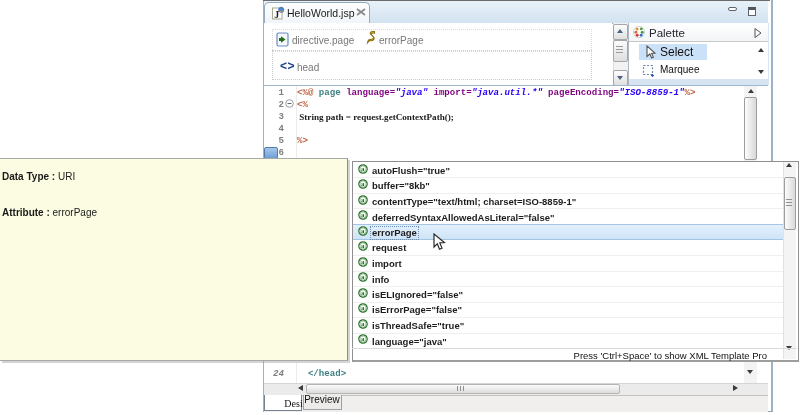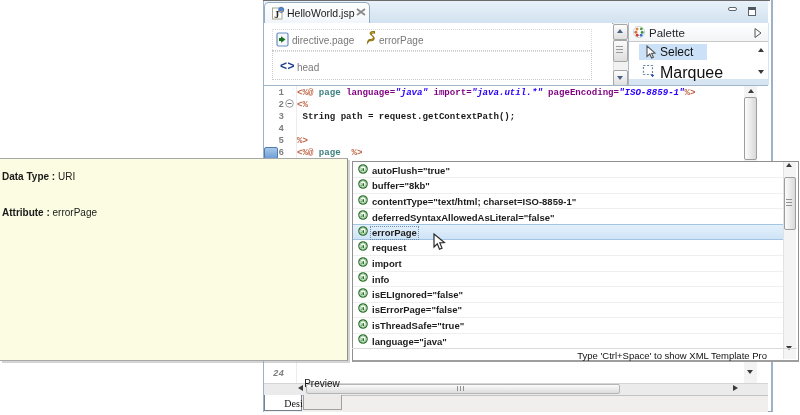--- a/index.html
+++ b/index.html
@@ -4,21 +4,21 @@
 <style>
   html,body{margin:0;padding:0;background:#fff;}
   #stage{position:relative;width:800px;height:415px;background:#fff;overflow:hidden;
          font-family:"Liberation Sans",sans-serif;}
   .abs{position:absolute;}
   .mono{font-family:"Liberation Mono",monospace;font-size:9.1px;font-weight:bold;white-space:pre;line-height:12px;}
   .d{color:#bf5f3f;} 
   .t{color:#3f8080;} 
   .an{color:#7f007f;} 
   .av{color:#2a00ff;font-style:italic;} 
-  .jv{color:#1a1a1a;} 
+  .jv{color:#1a1a1a;font-family:Liberation Serif, serif;} 
   .ln{position:absolute;color:#7e7e7e;font-family:"Liberation Mono",monospace;font-size:9.1px;font-weight:bold;text-align:right;width:20px;line-height:12px;}
   .tri{width:0;height:0;position:absolute;}
 </style>
 </head>
 <body>
 <div id="stage">
 
   <div class="abs" style="left:263px;top:0;width:507px;height:411px;background:#fff;border-left:1px solid #9db2c8;border-right:2px solid #9db2c8;border-bottom:1px solid #8fa3b8;"></div>
   <div class="abs" style="left:263px;top:0;width:507px;height:1px;background:#6b6b6b;"></div>
 
@@ -88,64 +88,64 @@
   <div class="abs" style="left:629px;top:42px;width:139px;height:37px;background:#fff;"></div>
   <div class="abs" style="left:639px;top:44px;width:68px;height:16px;background:#cbe1f7;"></div>
   <svg class="abs" style="left:644px;top:45px;" width="13" height="15" viewBox="0 0 13 15">
     <path d="M3 1 L3 11.5 L5.8 9 L7.6 13 L9.4 12.2 L7.6 8.4 L11 8 Z" fill="#fff" stroke="#555" stroke-width="1.1"></path>
   </svg>
   <div class="abs" style="left:660px;top:45px;font-size:12px;color:#111;">Select</div>
   <svg class="abs" style="left:642px;top:64px;" width="14" height="14" viewBox="0 0 14 14">
     <rect x="1.5" y="1.5" width="9" height="9" fill="none" stroke="#6b86a8" stroke-width="1.2" stroke-dasharray="2 1.6"></rect>
     <path d="M10.5 10 L10.5 13 M9 11.5 L12 11.5" stroke="#2a5db8" stroke-width="1.2"></path>
   </svg>
-  <div class="abs" style="left:660px;top:64px;font-size:16px;color:#111;">Marquee</div>
+  <div class="abs" style="left:660px;top:64px;font-size:10px;color:#111;">Marquee</div>
   <div class="tri" style="left:758px;top:48px;border-left:3px solid transparent;border-right:3px solid transparent;border-bottom:4.5px solid #3a3a3a;"></div>
   <div class="tri" style="left:758px;top:70px;border-left:3px solid transparent;border-right:3px solid transparent;border-top:4.5px solid #3a3a3a;"></div>
 
   <div class="abs" style="left:264px;top:85px;width:504px;height:310px;background:#fff;border-top:1px solid #9fb6cc;"></div>
   <div class="ln" style="left:264px;top:87px;">1</div>
   <div class="abs mono" style="left:297px;width:447px;overflow:hidden;top:87px;"><span class="d">&lt;%@</span><span class="t"> page </span><span class="an">language=</span><span class="av">"java"</span><span class="an"> import=</span><span class="av">"java.util.*"</span><span class="an"> pageEncoding=</span><span class="av">"ISO-8859-1"</span><span class="d">%&gt;</span></div>
   <div class="ln" style="left:264px;top:99px;">2</div>
   <div class="abs mono" style="left:297px;width:447px;overflow:hidden;top:99px;"><span class="d">&lt;%</span></div>
   <div class="ln" style="left:264px;top:111px;">3</div>
   <div class="abs mono" style="left:297px;width:447px;overflow:hidden;top:111px;"><span class="jv"> String path = request.getContextPath();</span></div>
   <div class="ln" style="left:264px;top:123px;">4</div>
   <div class="ln" style="left:264px;top:135px;">5</div>
   <div class="abs mono" style="left:297px;width:447px;overflow:hidden;top:135px;"><span class="d">%&gt;</span></div>
   <div class="ln" style="left:264px;top:147px;">6</div>
-  <div class="abs mono" style="left:297px;width:447px;overflow:hidden;top:147px;"><span class="d">&lt;%@</span><span class="t"> page  </span><span class="d">%&gt;</span></div>
   <svg class="abs" style="left:285px;top:99px;" width="9" height="9" viewBox="0 0 9 9">
       <circle cx="4.5" cy="4.5" r="3.8" fill="#fff" stroke="#9a9aa8" stroke-width="1"></circle>
       <path d="M2.5 4.5 L6.5 4.5" stroke="#666" stroke-width="1"></path>
     </svg>
   <div class="abs" style="left:264px;top:147px;width:12px;height:10px;background:linear-gradient(#a8c8e8,#6f9fd8);border:1px solid #4d7cb0;border-radius:2px;"></div>
 
   <div class="abs" style="left:744px;top:86px;width:13px;height:297px;background:#f3f3f3;"></div>
   <div class="tri" style="left:748px;top:89px;border-left:3.5px solid transparent;border-right:3.5px solid transparent;border-bottom:4.5px solid #3b3b3b;"></div>
   <div class="abs" style="left:744px;top:97px;width:11px;height:61px;background:linear-gradient(90deg,#fdfdfd,#d8d8d8);border:1px solid #9d9d9d;border-radius:2px;"></div>
   <div class="tri" style="left:747px;top:370px;border-left:3.5px solid transparent;border-right:3.5px solid transparent;border-top:4.5px solid #3b3b3b;"></div>
 
   <div class="ln" style="left:264px;top:368px;font-style:italic;">24</div>
   <div class="abs" style="left:296px;top:86px;width:1px;height:72px;background:#ececec;"></div>
   <div class="abs" style="left:296px;top:362px;width:1px;height:21px;background:#ececec;"></div>
+  <div class="abs mono" style="left:297px;width:447px;overflow:hidden;top:368px;"><span class="t">  &lt;/head&gt;</span></div>
 
   <div class="abs" style="left:264px;top:383px;width:504px;height:12px;background:#ebebeb;border-top:1px solid #d5d5d5;"></div>
   <div class="tri" style="left:298px;top:385px;border-top:3.5px solid transparent;border-bottom:3.5px solid transparent;border-right:5px solid #3b3b3b;"></div>
   <div class="abs" style="left:306px;top:384px;width:312px;height:8px;background:linear-gradient(#fbfbfb,#dcdcdc);border:1px solid #b5b5b5;border-radius:2px;"></div>
   <div class="abs" style="left:457px;top:386px;width:1px;height:5px;background:#909090;"></div>
   <div class="abs" style="left:460px;top:386px;width:1px;height:5px;background:#909090;"></div>
   <div class="abs" style="left:463px;top:386px;width:1px;height:5px;background:#909090;"></div>
   <div class="tri" style="left:733px;top:385px;border-top:3.5px solid transparent;border-bottom:3.5px solid transparent;border-left:5px solid #3b3b3b;"></div>
 
   <div class="abs" style="left:264px;top:395px;width:504px;height:16px;background:#f0efed;border-top:1px solid #c2c2c2;"></div>
   <div class="abs" style="left:264px;top:395px;width:36px;height:15px;background:#fff;border:1px solid #75828f;border-top:none;"></div>
   <div class="abs" style="left:280px;top:398px;width:37px;text-align:center;font-size:10px;color:#111;font-family:Liberation Serif, serif;">Design</div>
   <div class="abs" style="left:303px;top:395px;width:37px;height:14px;background:#ecebe9;border:1px solid #a0a0a0;border-top:none;"></div>
-  <div class="abs" style="left:303px;top:378px;width:38px;text-align:center;font-size:10px;color:#111;">Preview</div>
+  <div class="abs" style="left:303px;top:394px;width:38px;text-align:center;font-size:10px;color:#111;">Preview</div>
 
   <div class="abs" style="left:0;top:158px;width:347px;height:201px;background:#fcfce2;border-top:1px solid #a8a8a8;border-bottom:1px solid #a8a8a8;border-right:1px solid #8f8f8f;box-shadow:2px 2px 0 rgba(160,160,160,0.45);"></div>
   <div class="abs" style="left:2px;top:160px;font-size:10px;color:#1a1a1a;margin-top:47px;"><b>Attribute :</b> errorPage</div>
   <div class="abs" style="left:2px;top:171px;font-size:10px;color:#1a1a1a;"><b>Data Type :</b> URI</div>
 
   <div class="abs" style="left:352px;top:161px;width:445px;height:198px;background:#fff;border:1px solid #8f8f8f;border-bottom:2px solid #9e9e9e;"></div>
 <svg class="abs" style="left:358px;top:164px;" width="10" height="10" viewBox="0 0 10 10">
       <circle cx="5" cy="5" r="4.2" fill="#fff" stroke="#256f25" stroke-width="1.2"></circle>
       <circle cx="5" cy="5" r="3" fill="none" stroke="#8fbf8f" stroke-width="0.8"></circle>
       <text x="2.9" y="7.4" font-family="Liberation Serif" font-size="7" font-weight="bold" fill="#1e6b1e">a</text>
@@ -231,18 +231,18 @@
 
   <div class="abs" style="left:783px;top:162px;width:12px;height:197px;background:#f4f4f4;border-left:1px solid #e2e2e2;"></div>
   <div class="tri" style="left:786px;top:163px;border-left:3.5px solid transparent;border-right:3.5px solid transparent;border-bottom:4.5px solid #3b3b3b;"></div>
   <div class="abs" style="left:784px;top:177px;width:10px;height:51px;background:linear-gradient(90deg,#fbfbfb,#dadada);border:1px solid #9d9d9d;border-radius:2px;"></div>
   <div class="abs" style="left:786px;top:199px;width:6px;height:1px;background:#909090;"></div>
   <div class="abs" style="left:786px;top:202px;width:6px;height:1px;background:#909090;"></div>
   <div class="abs" style="left:786px;top:205px;width:6px;height:1px;background:#909090;"></div>
   <div class="tri" style="left:786px;top:346px;border-left:3.5px solid transparent;border-right:3.5px solid transparent;border-top:4.5px solid #3b3b3b;"></div>
 
   <div class="abs" style="left:352px;top:348px;width:445px;height:1px;background:#dadada;"></div>
-  <div class="abs" style="left:400px;top:350px;width:367px;font-size:9.5px;color:#111;text-align:right;">Type 'Ctrl+Space' to show XML Template Pro</div>
+  <div class="abs" style="left:400px;top:350px;width:367px;font-size:9.5px;color:#111;text-align:right;">Press 'Ctrl+Space' to show XML Template Pro</div>
 
   <svg class="abs" style="left:433px;top:233px;" width="15" height="19" viewBox="0 0 15 19">
     <path d="M1 1 L1 14 L4.3 10.8 L6.5 16.2 L9 15.1 L6.8 9.9 L11.4 9.5 Z" fill="#fff" stroke="#2a2a2a" stroke-width="1.2"></path>
   </svg>
 </div>
 
 </body></html>

